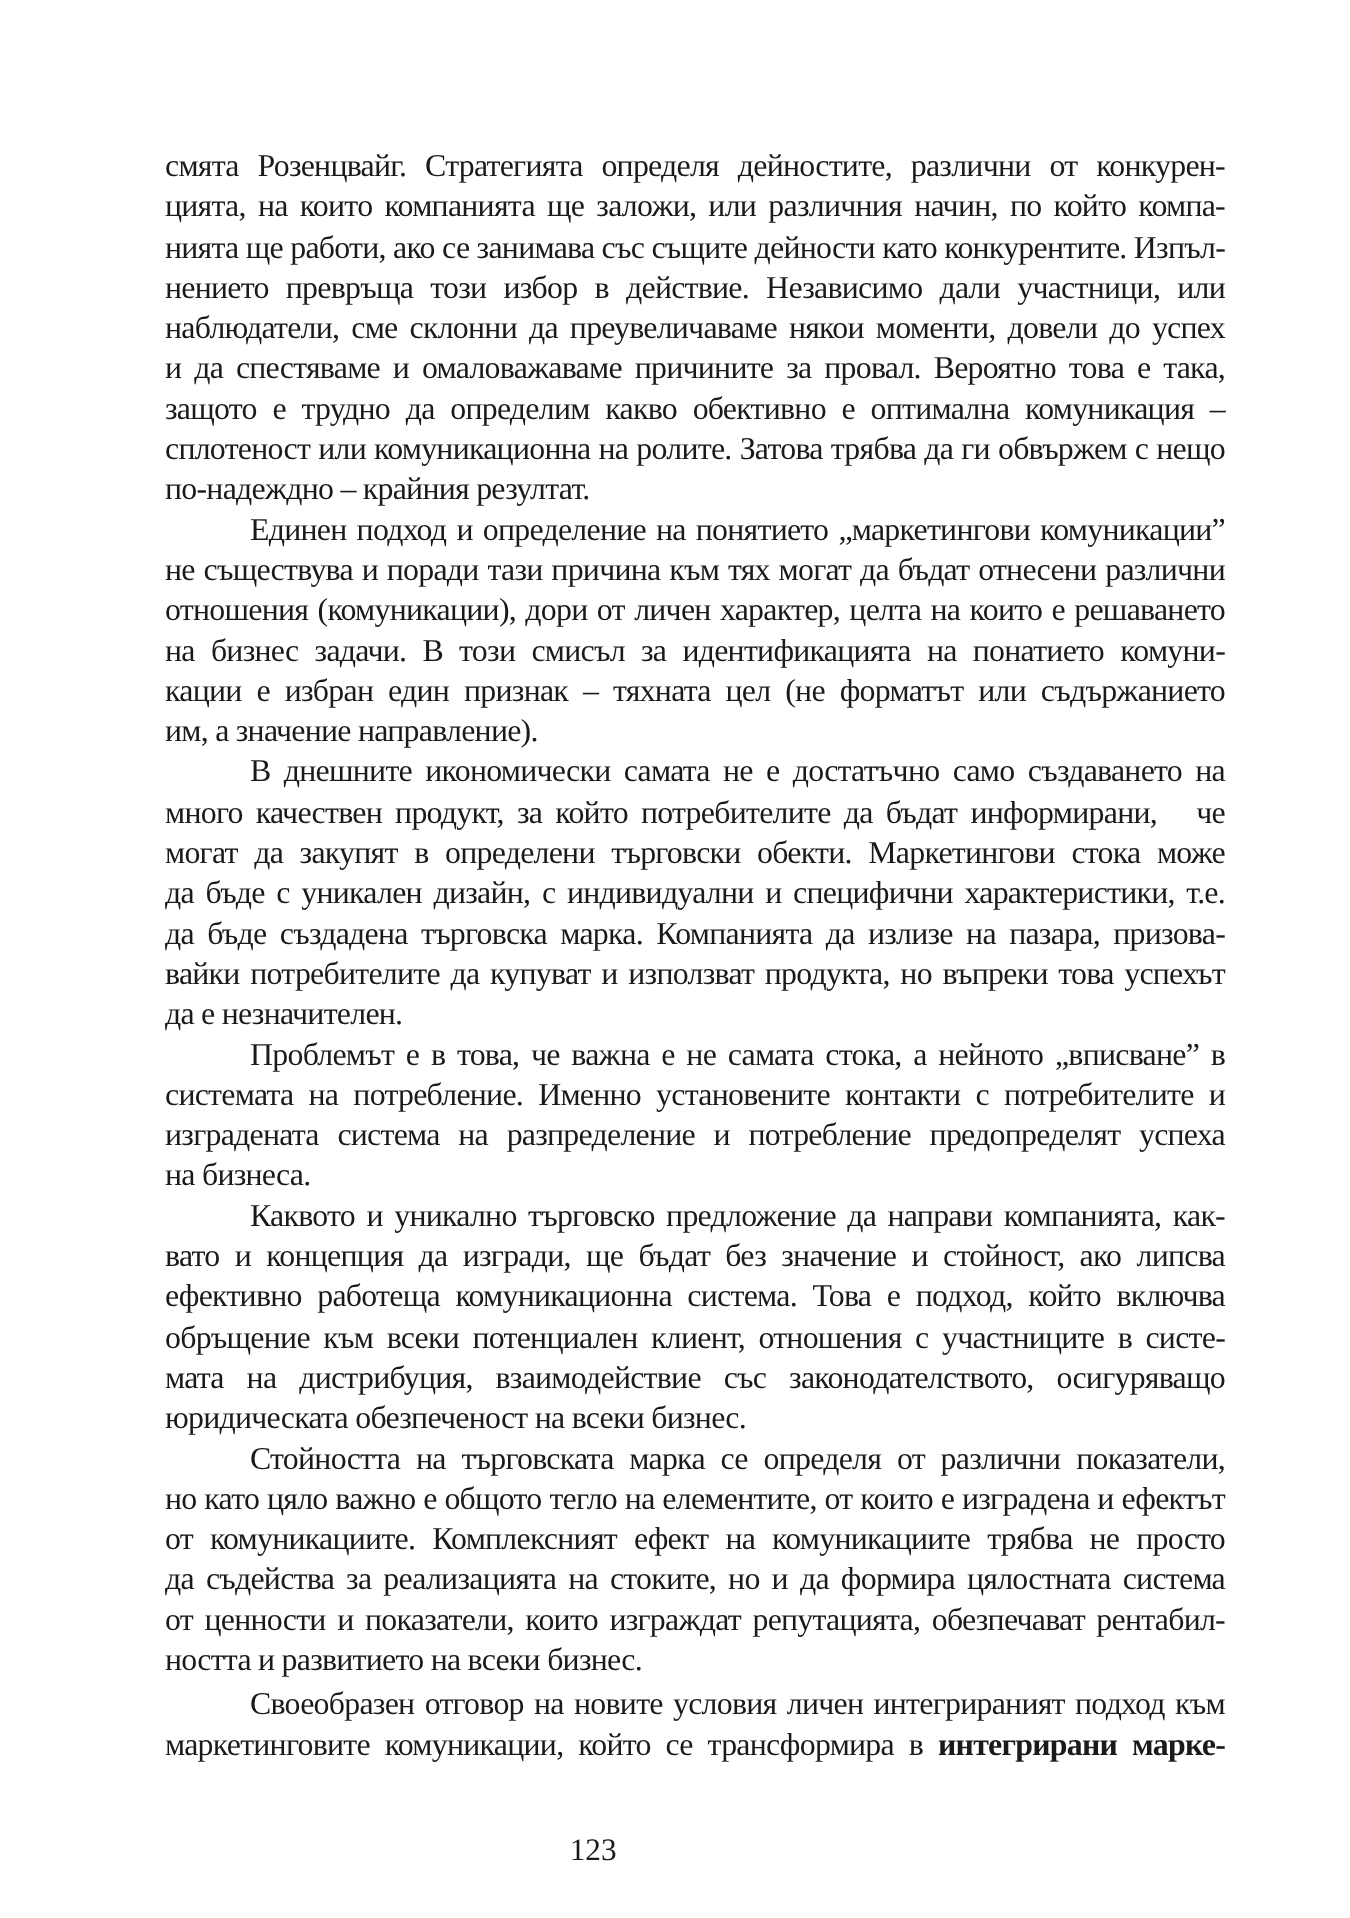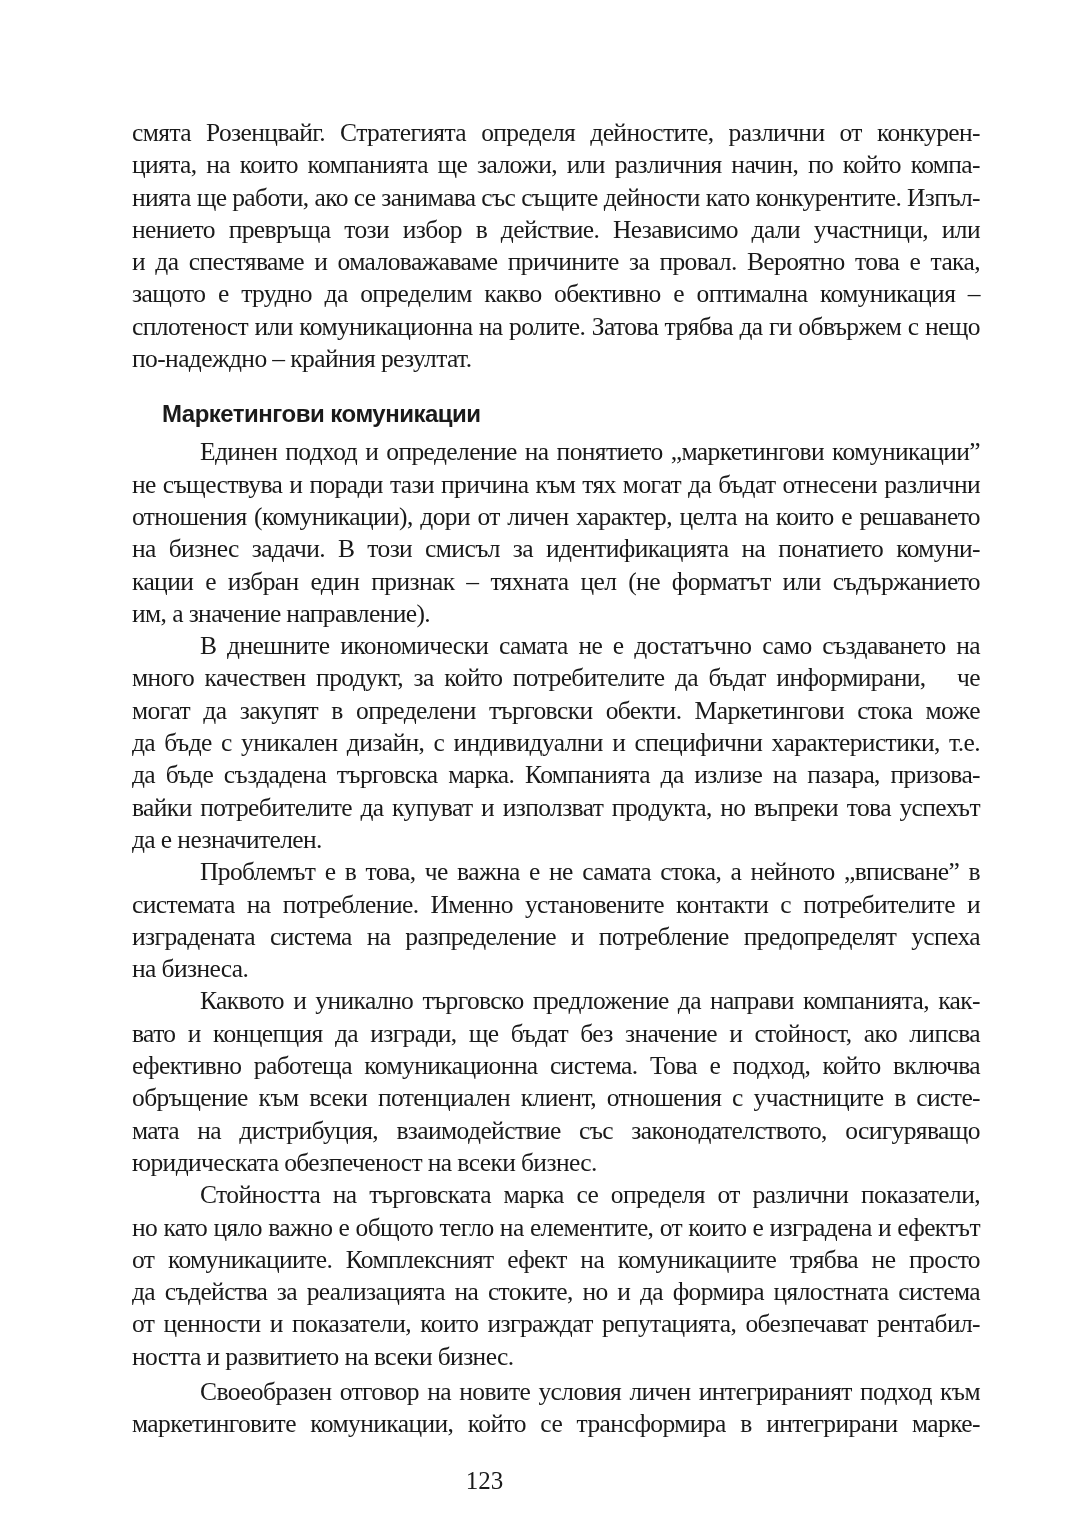--- a/index.html
+++ b/index.html
@@ -4,40 +4,40 @@
 <style>
   html, body { margin:0; padding:0; background:#ffffff; }
   body { width:1080px; height:1534px; position:relative; overflow:hidden; }
   .page { position:absolute; left:132px; top:117px; width:848px; color:#1a1a1a;
           font-family:"Liberation Serif", serif; font-size:25.5px; line-height:32.3px; }
   .line { display:block; text-align:justify; text-align-last:justify; white-space:nowrap; height:32.3px; letter-spacing:-0.6px; }
   .line.last { text-align-last:left; }
   .indent { padding-left:68px; }
   .heading { font-family:"Liberation Sans", sans-serif; font-weight:bold; font-size:24px;
              margin:23px 0 6px 30px; height:32px; line-height:32px; letter-spacing:-0.5px; }
-  .bold { font-weight:normal; }
-  .page-number { position:absolute; top:1467px; left:16px; width:937px; text-align:center;
+  .bold { font-weight:bold; }
+  .page-number { position:absolute; top:1467px; left:6px; width:937px; text-align:center;
                  font-family:"Liberation Serif", serif; font-size:25px; color:#1a1a1a; }
 </style>
 </head>
 <body>
 
 <div class="page">
   <div>
     <span class="line">смята Розенцвайг. Стратегията определя дейностите, различни от конкурен-</span>
     <span class="line">цията, на които компанията ще заложи, или различния начин, по който компа-</span>
     <span class="line">нията ще работи, ако се занимава със същите дейности като конкурентите. Изпъл-</span>
     <span class="line">нението превръща този избор в действие. Независимо дали участници, или</span>
+    <span class="line">наблюдатели, сме склонни да преувеличаваме някои моменти, довели до успех</span>
     <span class="line">и да спестяваме и омаловажаваме причините за провал. Вероятно това е така,</span>
     <span class="line">защото е трудно да определим какво обективно е оптимална комуникация –</span>
     <span class="line">сплотеност или комуникационна на ролите. Затова трябва да ги обвържем с нещо</span>
     <span class="line last">по-надеждно – крайния резултат.</span>
   </div>
 
-  <div class="heading">Маркетингови комуникации</div>
 
   <div>
     <span class="line indent">Единен подход и определение на понятието „маркетингови комуникации”</span>
     <span class="line">не съществува и поради тази причина към тях могат да бъдат отнесени различни</span>
     <span class="line">отношения (комуникации), дори от личен характер, целта на които е решаването</span>
     <span class="line">на бизнес задачи. В този смисъл за идентификацията на понатието комуни-</span>
     <span class="line">кации е избран един признак – тяхната цел (не форматът или съдържанието</span>
     <span class="line last">им, а значение направление).</span>
   </div>
 

